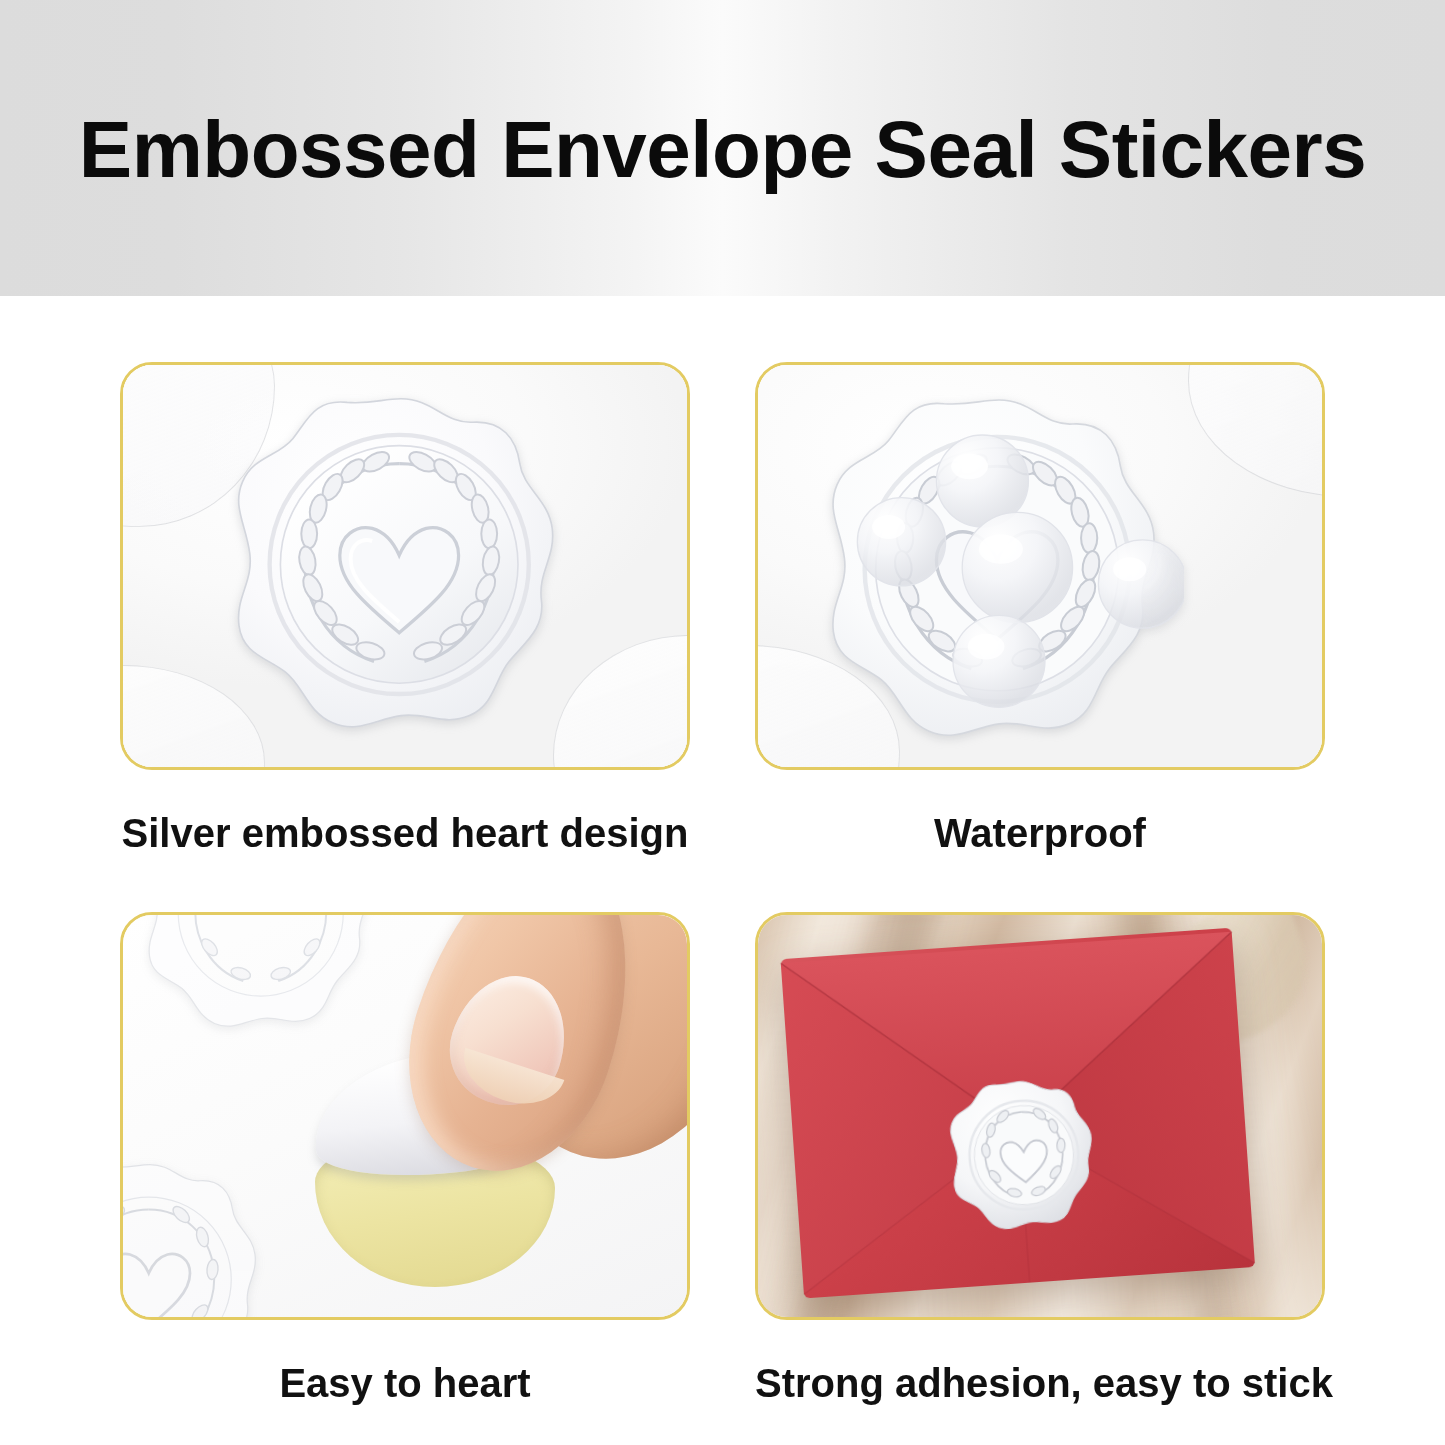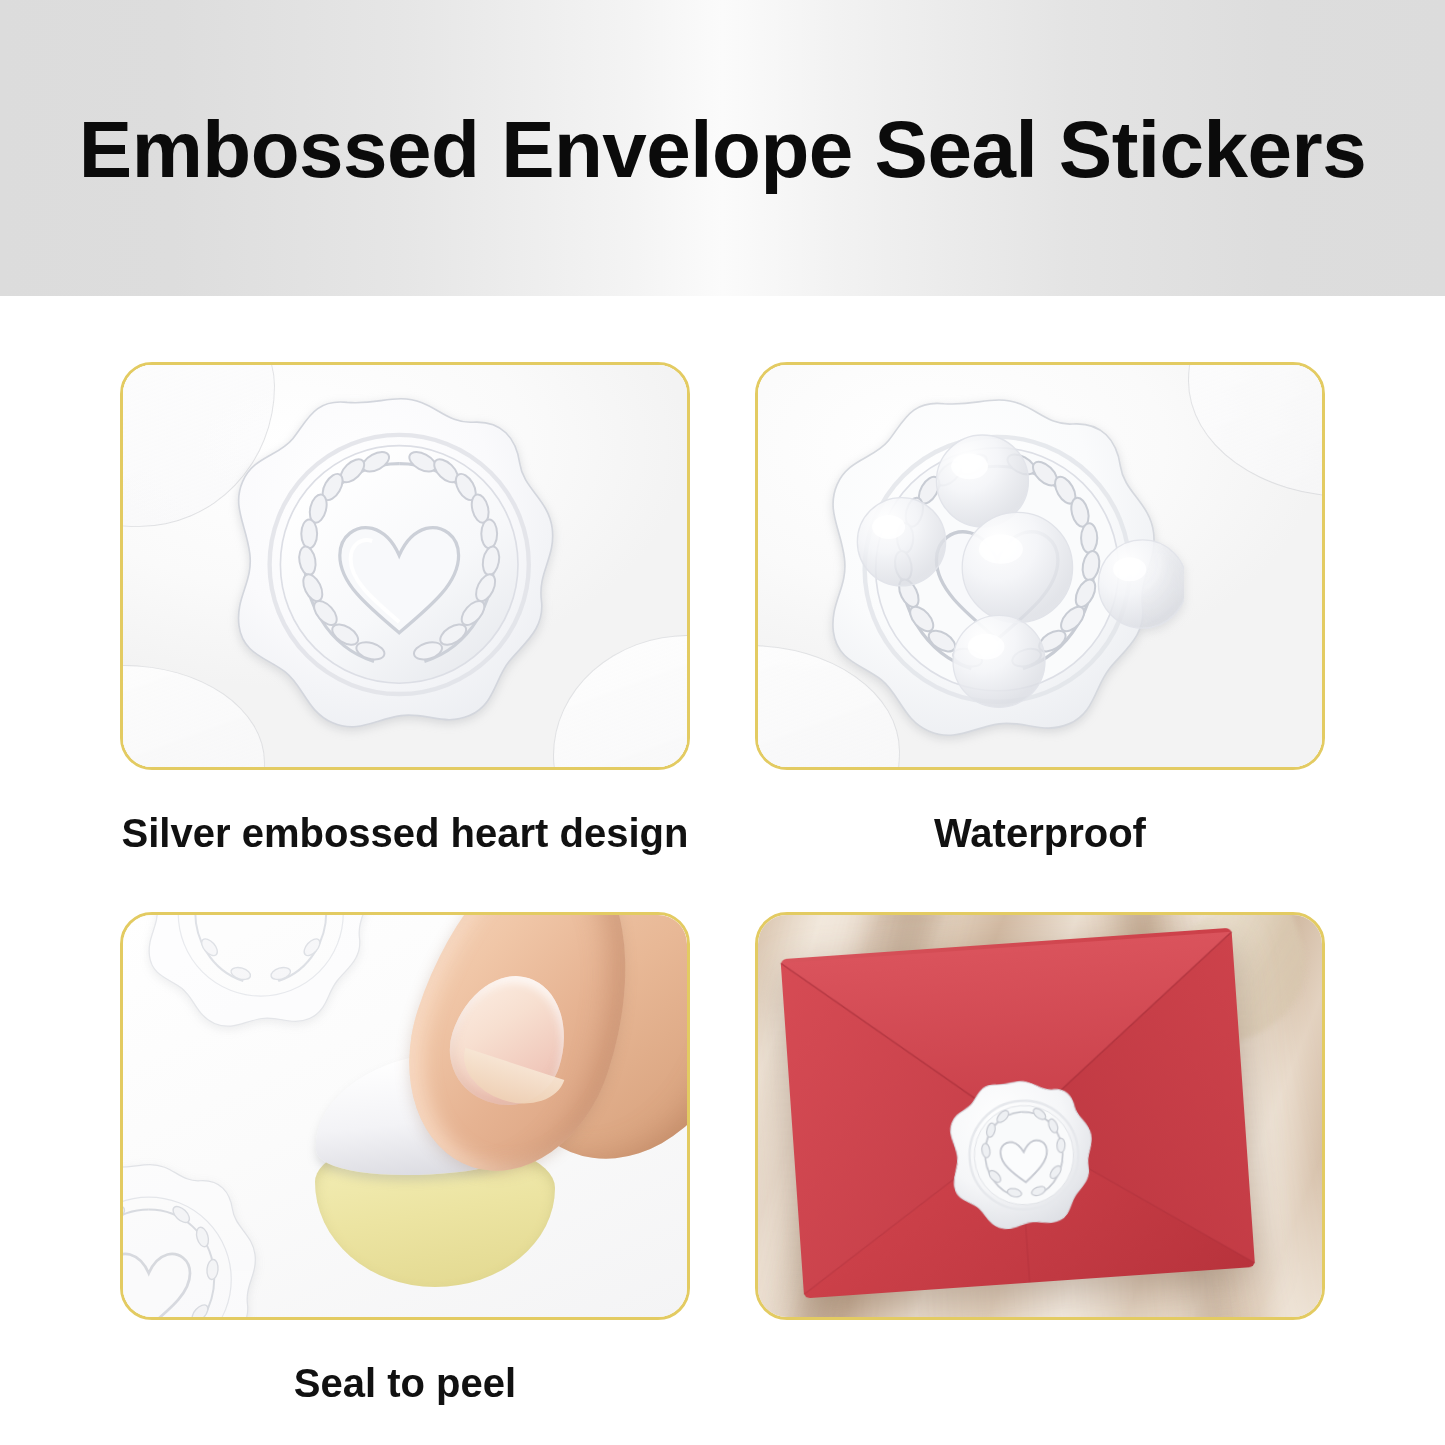--- a/index.html
+++ b/index.html
@@ -435,21 +435,21 @@
 
       <div class="backing-yellow"></div>
 
       <div class="peeled-flap"></div>
 
       <div class="finger finger-back"></div>
       <div class="finger thumb-main"></div>
       <div class="nail"></div>
       <div class="nail-tip"></div>
     </div>
-    <div class="caption">Seal to peel</div>
+    <div class="caption">Easy to heart</div>
   </div>
 
   <div class="cell cell-4">
     <div class="photo">
       <div class="satin"></div>
       <div class="satin-fold" style="left:-40px; top:-30px; width:150px; height:470px; transform:rotate(14deg);"></div>
       <div class="satin-dark" style="left:60px; top:-30px; width:90px; height:470px; transform:rotate(14deg);"></div>
       <div class="satin-fold" style="left:430px; top:-40px; width:130px; height:480px; transform:rotate(-10deg);"></div>
       <div class="satin-dark" style="left:380px; top:-40px; width:70px; height:480px; transform:rotate(-10deg);"></div>
       <div class="satin-fold" style="left:150px; top:300px; width:330px; height:150px; transform:rotate(-6deg);"></div>
@@ -515,15 +515,16 @@
               <ellipse cx="146" cy="89" rx="9" ry="5" transform="rotate(94 146 89)"></ellipse>
               <ellipse cx="137" cy="122" rx="9" ry="5" transform="rotate(130 137 122)"></ellipse>
               <ellipse cx="114" cy="144" rx="9" ry="5" transform="rotate(162 114 144)"></ellipse>
             </g>
             <path d="M99 132 C82 118 70 107 70 94 C70 84 78 79 86 81 C92 83 96 88 99 94
                      C102 88 106 83 112 81 C120 79 128 84 128 94 C128 107 116 118 99 132 Z" fill="#fbfcfd" stroke="#c7cad2" stroke-width="2.4"></path>
           </g>
         </svg>
       </div>
     </div>
+    <div class="caption narrow">Strong adhesion, easy to stick</div>
   </div>
 
 </div>
 
 </body></html>

